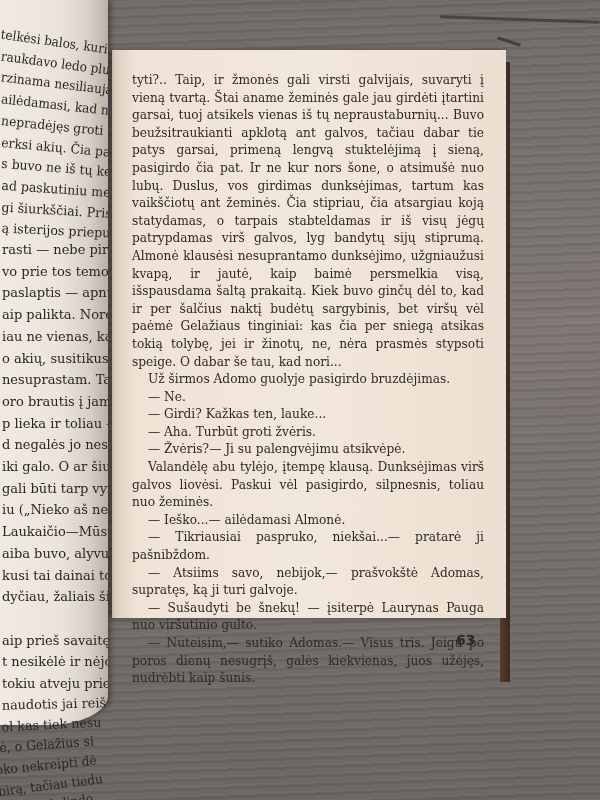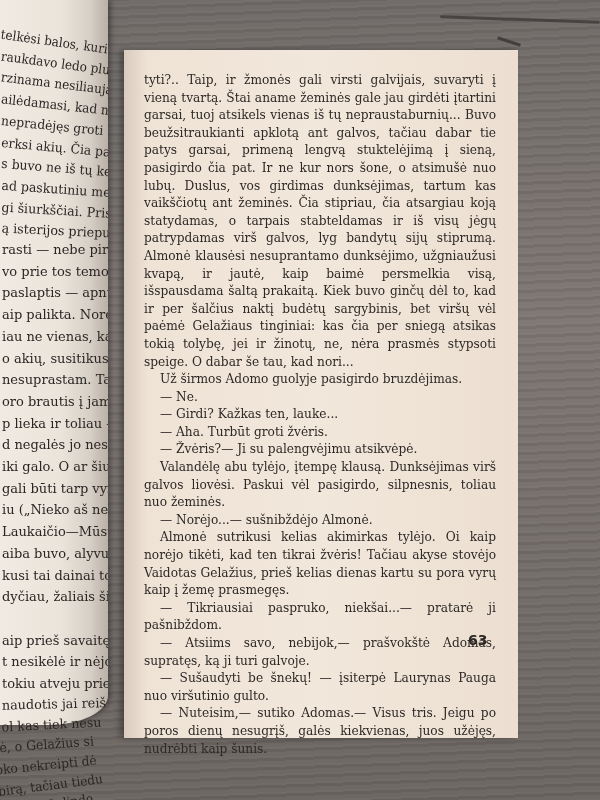--- a/index.html
+++ b/index.html
@@ -5,21 +5,21 @@
   html,body{margin:0;padding:0;}
   body{width:600px;height:800px;overflow:hidden;position:relative;
     background:linear-gradient(180deg,#6f6a67 0%,#7d7672 40%,#736d69 70%,#6b6561 100%);
     font-family:"DejaVu Serif",serif;}
   .grain{position:absolute;inset:0;
     background:repeating-linear-gradient(178deg,rgba(255,255,255,0.04) 0 2px,rgba(0,0,0,0.05) 2px 5px,rgba(255,255,255,0.02) 5px 9px);}
   .crack{position:absolute;left:440px;top:18px;width:160px;height:3px;background:#3e3937;border-radius:2px;transform:rotate(2deg);opacity:.8;}
   .crack2{position:absolute;left:497px;top:40px;width:24px;height:3px;background:#3a3533;transform:rotate(18deg);opacity:.8;}
   
   .cover-edge{position:absolute;left:500px;top:62px;width:10px;height:620px;background:linear-gradient(90deg,#5a3b2c,#3a2a22);}
-  .right-page{position:absolute;left:124px;top:50px;width:394px;height:688px;
+  .right-page{position:absolute;left:112px;top:50px;width:394px;height:568px;
     background:linear-gradient(90deg,#d9cbbd 0%,#efe3d6 6%,#f2e7db 50%,#ecdfd1 100%);
     box-shadow:-4px 0 6px rgba(0,0,0,0.35);}
   .page-text{position:absolute;left:20px;top:22px;width:352px;
     font-size:12.2px;line-height:17.6px;color:#2e2926;text-align:justify;}
   .page-text p{margin:0;}
   .page-text .ind{text-indent:16px;}
   .page-num{position:absolute;left:344px;top:582px;font-family:"DejaVu Sans",sans-serif;font-size:14px;font-weight:bold;color:#2e2926;}
   
   .left-page{position:absolute;left:-10px;top:0;width:118px;height:725px;
     background:linear-gradient(90deg,#f1ebe3 0%,#ebe4db 60%,#d6cfc6 85%,#b9b0a6 100%);
@@ -39,22 +39,21 @@
 
 <div class="right-page">
   <div class="page-text">
     <p>tyti?.. Taip, ir žmonės gali virsti galvijais, suvaryti į vieną tvartą. Štai aname žeminės gale jau girdėti įtartini garsai, tuoj atsikels vienas iš tų nepraustaburnių... Buvo beužsitraukianti apklotą ant galvos, tačiau dabar tie patys garsai, primeną lengvą stuktelėjimą į sieną, pasigirdo čia pat. Ir ne kur nors šone, o atsimušė nuo lubų. Duslus, vos girdimas dunksėjimas, tartum kas vaikščiotų ant žeminės. Čia stipriau, čia atsargiau koją statydamas, o tarpais stabteldamas ir iš visų jėgų patrypdamas virš galvos, lyg bandytų sijų stiprumą. Almonė klausėsi nesuprantamo dunksėjimo, užgniaužusi kvapą, ir jautė, kaip baimė persmelkia visą, išspausdama šaltą prakaitą. Kiek buvo ginčų dėl to, kad ir per šalčius naktį budėtų sargybinis, bet viršų vėl paėmė Gelažiaus tinginiai: kas čia per sniegą atsikas tokią tolybę, jei ir žinotų, ne, nėra prasmės stypsoti speige. O dabar še tau, kad nori...</p>
     <p class="ind">Už širmos Adomo guolyje pasigirdo bruzdėjimas.</p>
     <p class="ind">— Ne.</p>
     <p class="ind">— Girdi? Kažkas ten, lauke...</p>
     <p class="ind">— Aha. Turbūt groti žvėris.</p>
     <p class="ind">— Žvėris?— Ji su palengvėjimu atsikvėpė.</p>
     <p class="ind">Valandėlę abu tylėjo, įtempę klausą. Dunksėjimas virš galvos liovėsi. Paskui vėl pasigirdo, silpnesnis, toliau nuo žeminės.</p>
-    <p class="ind">— Norėjo...— sušnibždėjo Almonė.</p>
-    <p class="ind">Almonė sutrikusi kelias akimirkas tylėjo. Oi kaip norėjo tikėti, kad ten tikrai žvėris! Tačiau akyse stovėjo Vaidotas Gelažius, prieš kelias dienas kartu su pora vyrų kaip į žemę prasmegęs.</p>
+    <p class="ind">— Ieško...— ailėdamasi Almonė.</p>
     <p class="ind">— Tikriausiai paspruko, niekšai...— pratarė ji pašnibždom.</p>
     <p class="ind">— Atsiims savo, nebijok,— prašvokštė Adomas, supratęs, ką ji turi galvoje.</p>
     <p class="ind">— Sušaudyti be šnekų! — įsiterpė Laurynas Pauga nuo viršutinio gulto.</p>
     <p class="ind">— Nuteisim,— sutiko Adomas.— Visus tris. Jeigu po poros dienų nesugrįš, galės kiekvienas, juos užėjęs, nudrėbti kaip šunis.</p>
   </div>
   <div class="page-num">63</div>
 </div>
 
 <div class="left-page">
   <div class="left-lines" id="left-lines">

